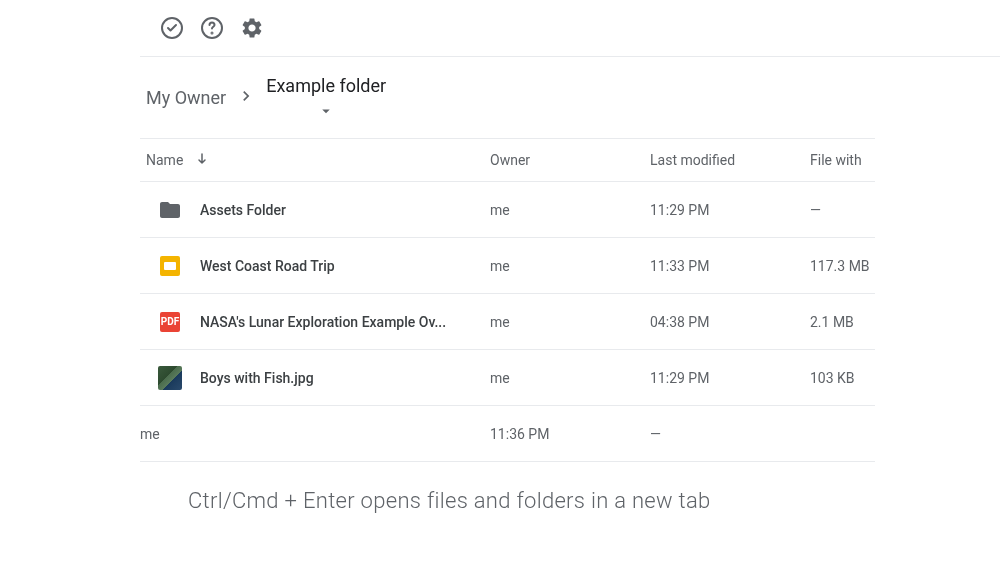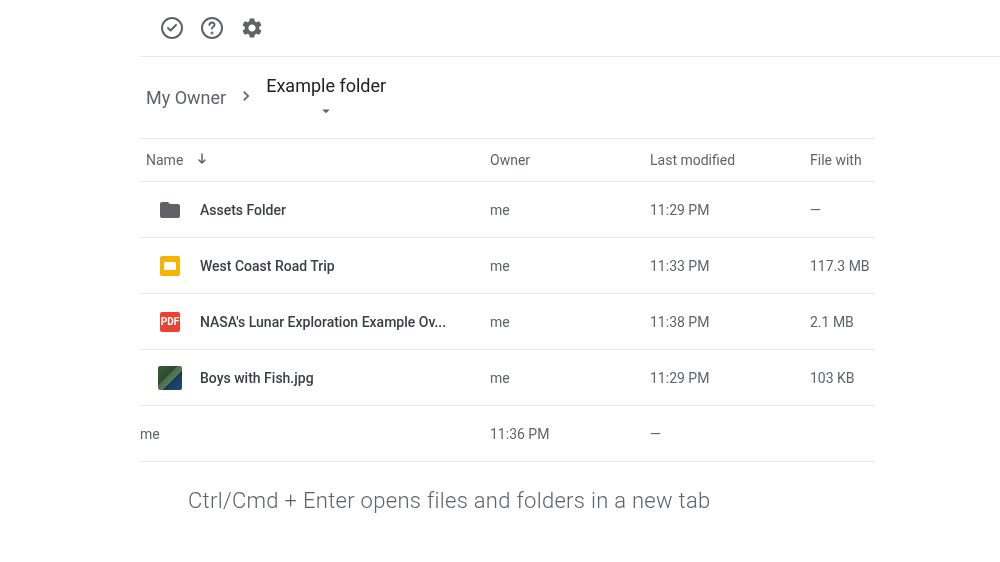--- a/index.html
+++ b/index.html
@@ -230,21 +230,21 @@
           <div class="cell-text">117.3 MB</div>
         </div>
         <div class="table-row">
           <div class="name-cell">
             <span class="file-icon">
               <span class="pdf-icon">PDF</span>
             </span>
             <span class="label">NASA's Lunar Exploration Example Ov...</span>
           </div>
           <div class="cell-text">me</div>
-          <div class="cell-text">11:38 PM</div>
+          <div class="cell-text">04:38 PM</div>
           <div class="cell-text">2.1 MB</div>
         </div>
         <div class="table-row">
           <div class="name-cell">
             <span class="file-icon">
               <span class="image-thumb"></span>
             </span>
             <span class="label">Boys with Fish.jpg</span>
           </div>
           <div class="cell-text">me</div>

